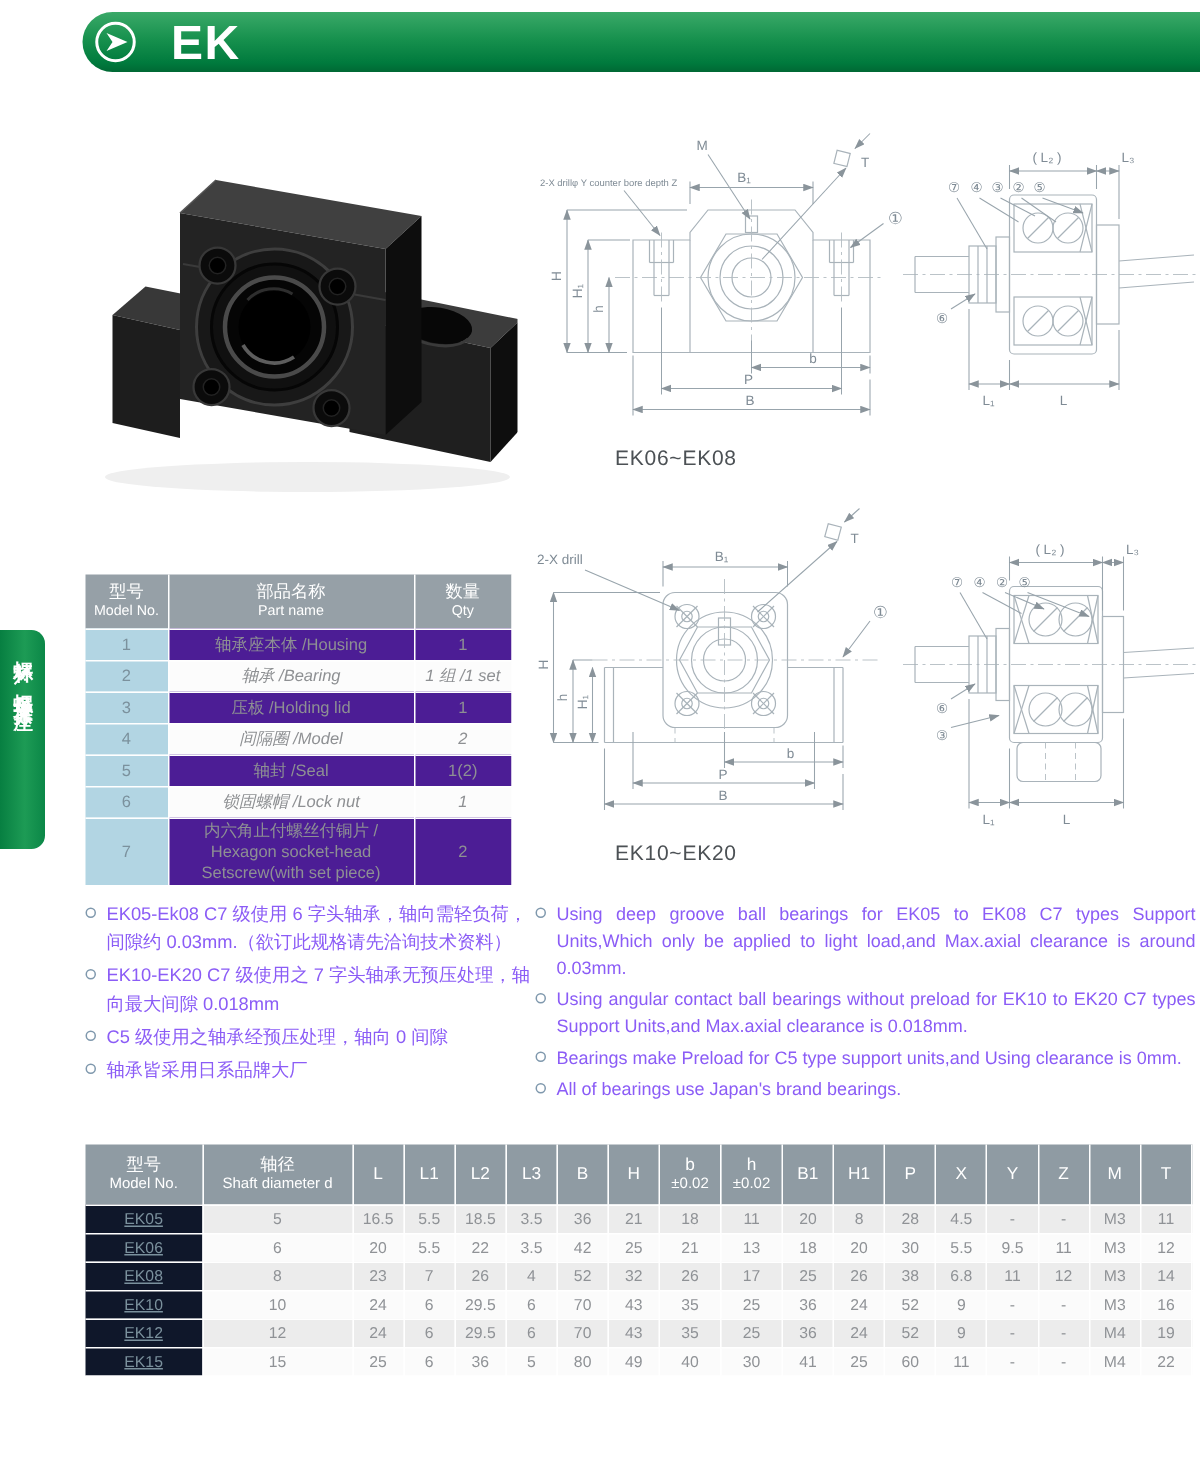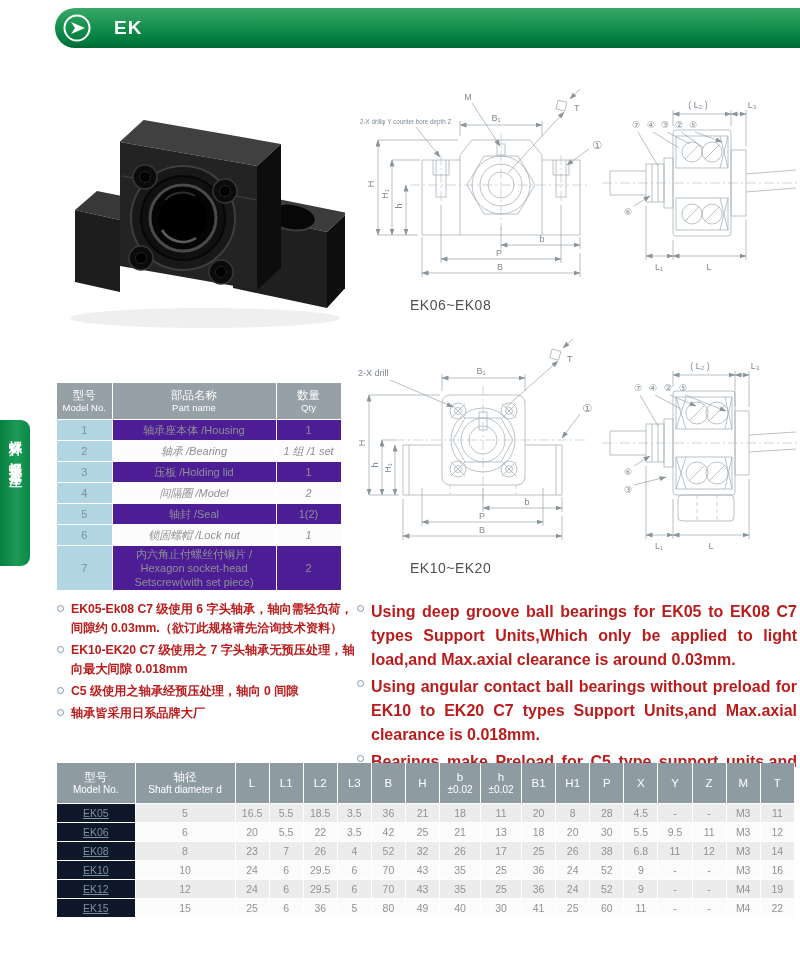--- a/index.html
+++ b/index.html
@@ -5,21 +5,21 @@
   * { margin:0; padding:0; box-sizing:border-box; }
   html,body { background:#fff; }
   body { font-family:"Liberation Sans","DejaVu Sans",sans-serif; }
   .page { position:relative; width:800px; height:976px; background:#fff; overflow:hidden; }
 
   
   .header-bar { position:absolute; left:55px; top:8px; width:745px; height:40px;
     background:linear-gradient(180deg,#3aa968 0%,#17914e 45%,#007a3d 85%,#006834 100%);
     border-radius:21px 0 0 21px; display:flex; align-items:center; }
   .header-icon { width:30px; height:30px; margin-left:7px; flex:0 0 auto; }
-  .header-title { color:#fff; font-size:19px; font-weight:bold; letter-spacing:1px; margin-left:22px; }
+  .header-title { color:#fff; font-size:32px; font-weight:bold; letter-spacing:1px; margin-left:22px; }
 
   
   .side-tab { position:absolute; left:0; top:420px; width:30px; height:146px;
     background:linear-gradient(90deg,#077f41 0%,#1d9b55 55%,#0b8747 100%);
     border-radius:0 9px 9px 0; display:flex; align-items:flex-start; justify-content:center; }
   .side-tab span { writing-mode:vertical-rl; color:#fff; font-size:13px; letter-spacing:3px;
     padding-top:9px; font-weight:bold; }
 
   
   .product-wrap { position:absolute; left:45px; top:80px; }
@@ -56,24 +56,24 @@
   .spec-table th:nth-child(1){ width:78px; } .spec-table th:nth-child(2){ width:100px;margin-top:22px; }
   .spec-table th:nth-child(9),.spec-table th:nth-child(10){ width:41px; }
   .spec-table td { height:19px; color:#8f9296; }
   .spec-table td.model-cell { background:#0f172a; color:#7b919d;text-decoration:underline; }
   .spec-table tr.striped td:not(.model-cell){ background:#ececec; }
   .spec-table tr.plain   td:not(.model-cell){ background:#fbfbfb; }
 
   
   .notes-zh { position:absolute; left:57px; top:600px; width:298px; list-style:none; }
   .notes-en { position:absolute; left:357px; top:600px; width:440px; list-style:none; }
-  .notes-zh li, .notes-en li { position:relative; padding-left:14px; color:#b91c1c;
-    margin-bottom:3px;font-weight:bold; }
+  .notes-zh li, .notes-en li { position:relative; padding-left:14px; color:#8b5cf6;
+    margin-bottom:3px; }
   .notes-zh li { font-size:12.2px; line-height:1.55; }
-  .notes-en li { font-size:16px; line-height:1.5; text-align:justify; }
+  .notes-en li { font-size:12px; line-height:1.5; text-align:justify; }
   .notes-zh li::before, .notes-en li::before { content:""; position:absolute; left:0; top:5px;
     width:5px; height:5px; border:1.6px solid #7f98ad; border-radius:50%; }
 </style>
 </head>
 <body>
 
 <div class="page">
 
   <div class="header-bar">
     <svg class="header-icon" viewBox="0 0 30 30">

